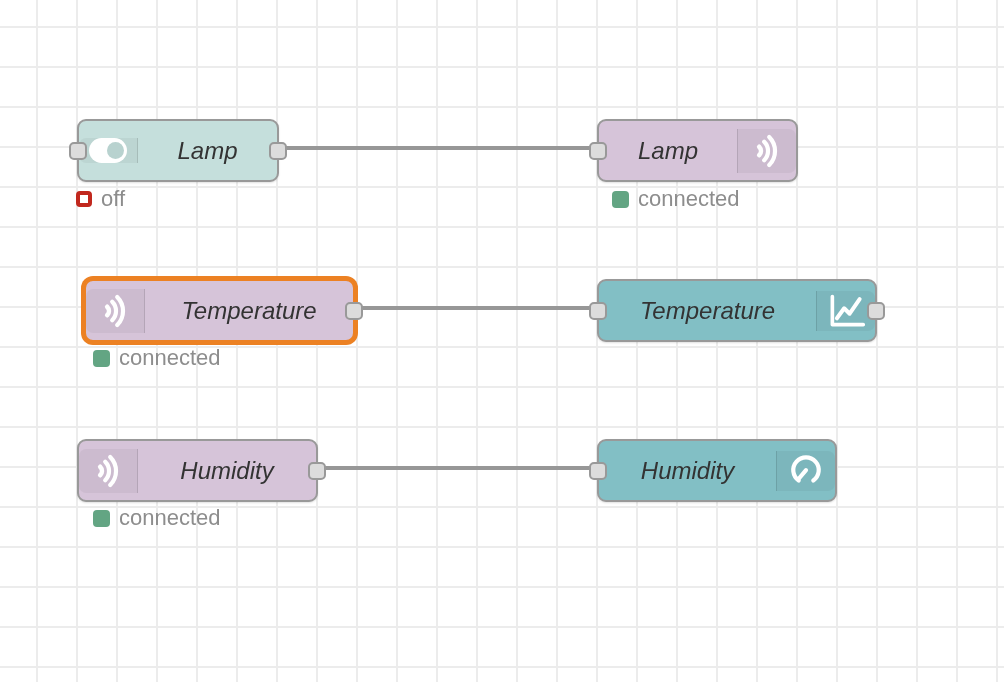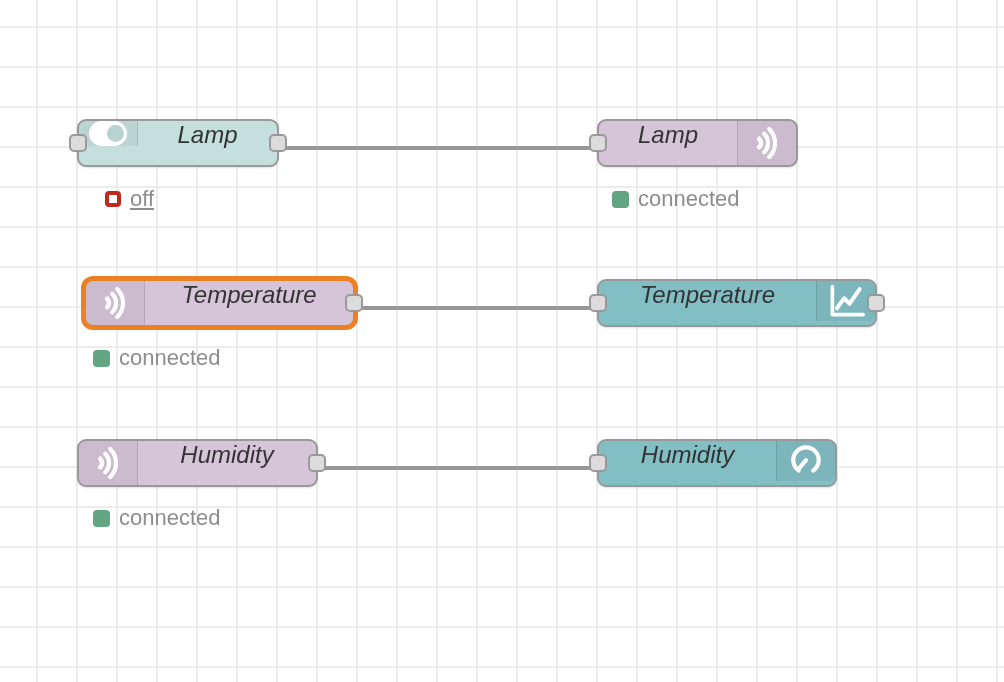--- a/index.html
+++ b/index.html
@@ -12,23 +12,23 @@
     position:relative;width:1004px;height:682px;
     background-color:#ffffff;
     background-image:
       linear-gradient(to right,#ececec 2px,transparent 2px),
       linear-gradient(to bottom,#ececec 2px,transparent 2px);
     background-size:40px 40px;
     background-position:36px 26px;
   }
   
   .node{
-    position:absolute;height:48px;box-sizing:border-box;
+    position:absolute;height:63px;box-sizing:border-box;
     border:2px solid #999999;border-radius:9px;
-    display:flex;align-items:flex-start;
+    display:flex;align-items:center;
     box-shadow:0 1px 2px rgba(0,0,0,0.12);
   }
   .teal-light{background:#c5dfdc;}
   .teal{background:#82bfc5;}
   .purple{background:#d6c4d9;}
   .node.selected{border-color:#ec8123;box-shadow:0 0 0 3px #ec8123;}
   .icon-region{
     width:58px;flex:none;display:flex;align-items:center;justify-content:center;
     background:rgba(0,0,0,0.045);
   }
@@ -77,21 +77,21 @@
   <div class="node teal-light" style="left:77px;top:119px;width:202px;">
     <div class="icon-region left">
       <div class="toggle">
           <div class="knob"></div>
         </div>
     </div>
     <div class="node-label">Lamp</div>
     <div class="port port-in"></div>
     <div class="port port-out"></div>
   </div>
-  <div class="status" style="left:105px;top:186px;text-decoration:underline;">
+  <div class="status" style="left:76px;top:186px;">
     <span class="status-dot ring-red"></span>
     <span>off</span>
   </div>
 
   <div class="node purple" style="left:597px;top:119px;width:201px;">
     <div class="node-label">Lamp</div>
     <div class="icon-region right">
       <svg viewBox="0 0 30 44" width="30" height="44">
         <path d="M7.2 17.8 A6 6 0 0 1 7.2 26.2" stroke-width="4.6"></path>
         <path d="M12.2 12.8 A13 13 0 0 1 12.2 31.2" stroke-width="4.2"></path>

